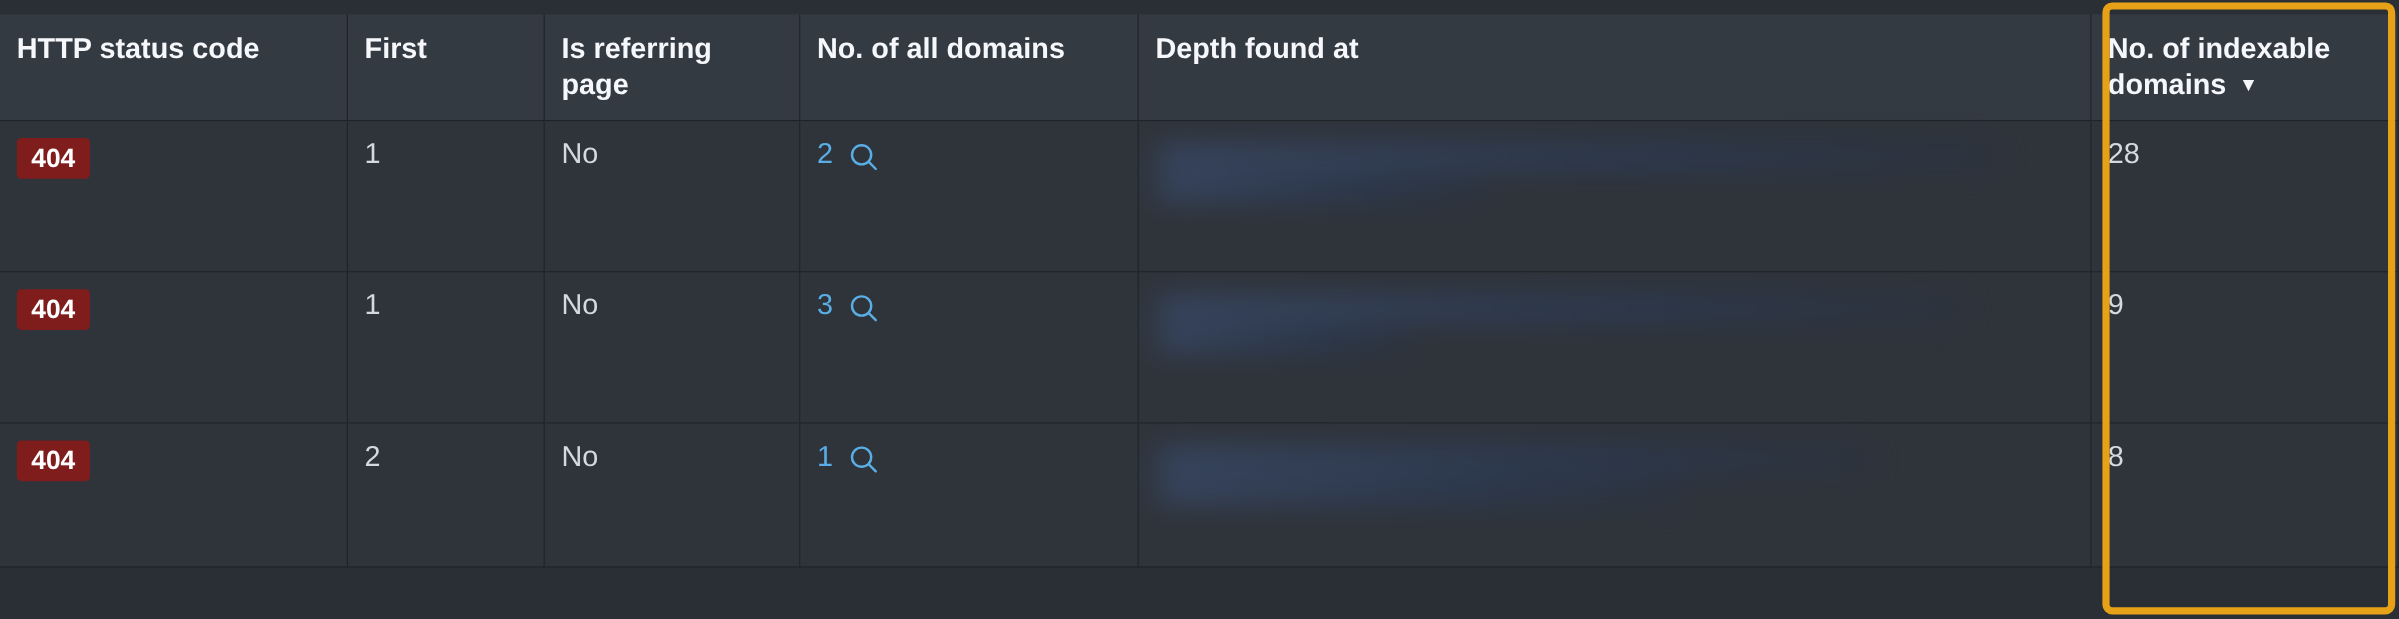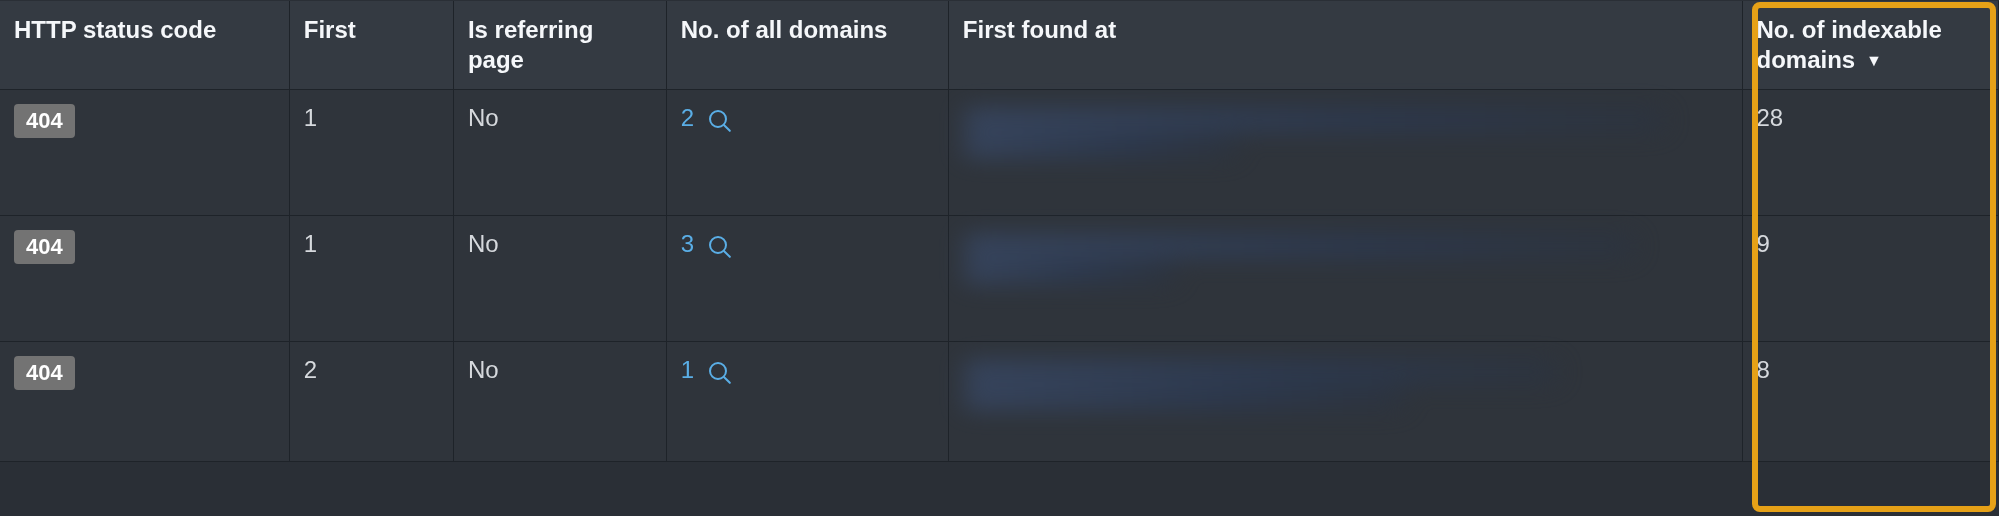--- a/index.html
+++ b/index.html
@@ -6,21 +6,21 @@
   html, body {
     width: 1999px;
     height: 516px;
     background: #2a2f36;
     font-family: -apple-system, BlinkMacSystemFont, "Segoe UI", Helvetica, Arial, sans-serif;
     color: #e8eaed;
     font-size: 24px;
     overflow: hidden;
   }
   .wrap {
-    padding: 1px 0 0 0;
+    padding: 12px 0 0 0;
   }
   table {
     border-collapse: separate;
     border-spacing: 0;
     width: 100%;
     table-layout: fixed;
   }
   col.c-status { width: 226px; }
   col.c-depth  { width: 128px; }
   col.c-index  { width: 166px; }
@@ -47,21 +47,21 @@
   }
   tbody td {
     background: #2f343b;
     color: #d6d9dd;
     height: 126px;
   }
   tbody tr:nth-child(3) td { height: 120px; }
 
   .status-badge {
     display: inline-block;
-    background: #737373;
+    background: #7f1d1d;
     color: #ffffff;
     font-weight: 600;
     font-size: 22px;
     padding: 4px 12px;
     border-radius: 4px;
     line-height: 1.2;
   }
   .link-cell {
     color: #4aa3df;
   }
@@ -132,21 +132,21 @@
         <col class="c-inl">
         <col class="c-found">
         <col class="c-ref">
   </colgroup>
   <thead>
     <tr>
       <th>HTTP status code</th>
       <th>First</th>
       <th>Is referring page</th>
       <th>No. of all domains</th>
-      <th>First found at</th>
+      <th>Depth found at</th>
       <th>
         <span>No. of indexable domains</span>
         <span class="sort-ind">▼</span>
       </th>
     </tr>
   </thead>
   <tbody>
     <tr>
       <td><span class="status-badge">404</span></td>
       <td>1</td>

